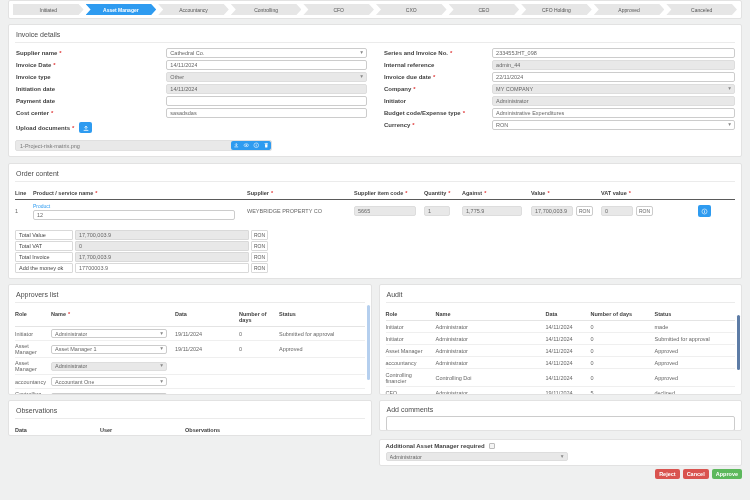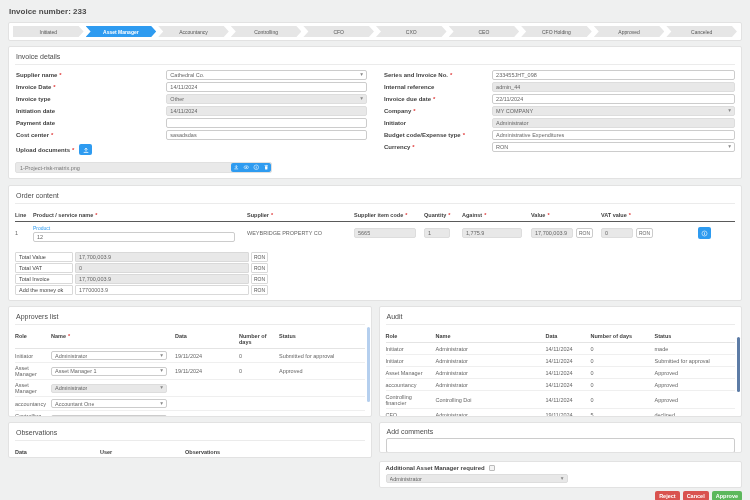--- a/index.html
+++ b/index.html
@@ -102,21 +102,20 @@
   .addl-select{margin-top:3px;width:182px;height:9px;background:#e8e8e8;border:1px solid #ddd;border-radius:2px;display:flex;align-items:center;padding:0 3px;font-size:5.5px;color:#666}
   .btns{display:flex;justify-content:flex-end;gap:3px;margin-top:3px}
   .btn{height:10px;padding:0 4px;border:none;border-radius:2px;color:#fff;font-size:5.5px;font-weight:700;display:flex;align-items:center;font-family:inherit}
   .btn.reject,.btn.cancel{background:var(--red)}
   .btn.approve{background:var(--green)}
 </style>
 </head>
 <body>
 
 <div class="page">
-  <div class="page-title">Invoice number: 233</div>
 
   <div class="card bc-card">
     <div class="steps" id="workflow">
         <div class="step">Initiated</div>
         <div class="step active">Asset Manager</div>
         <div class="step">Accountancy</div>
         <div class="step">Controlling</div>
         <div class="step">CFO</div>
         <div class="step">CXO</div>
         <div class="step">CEO</div>

